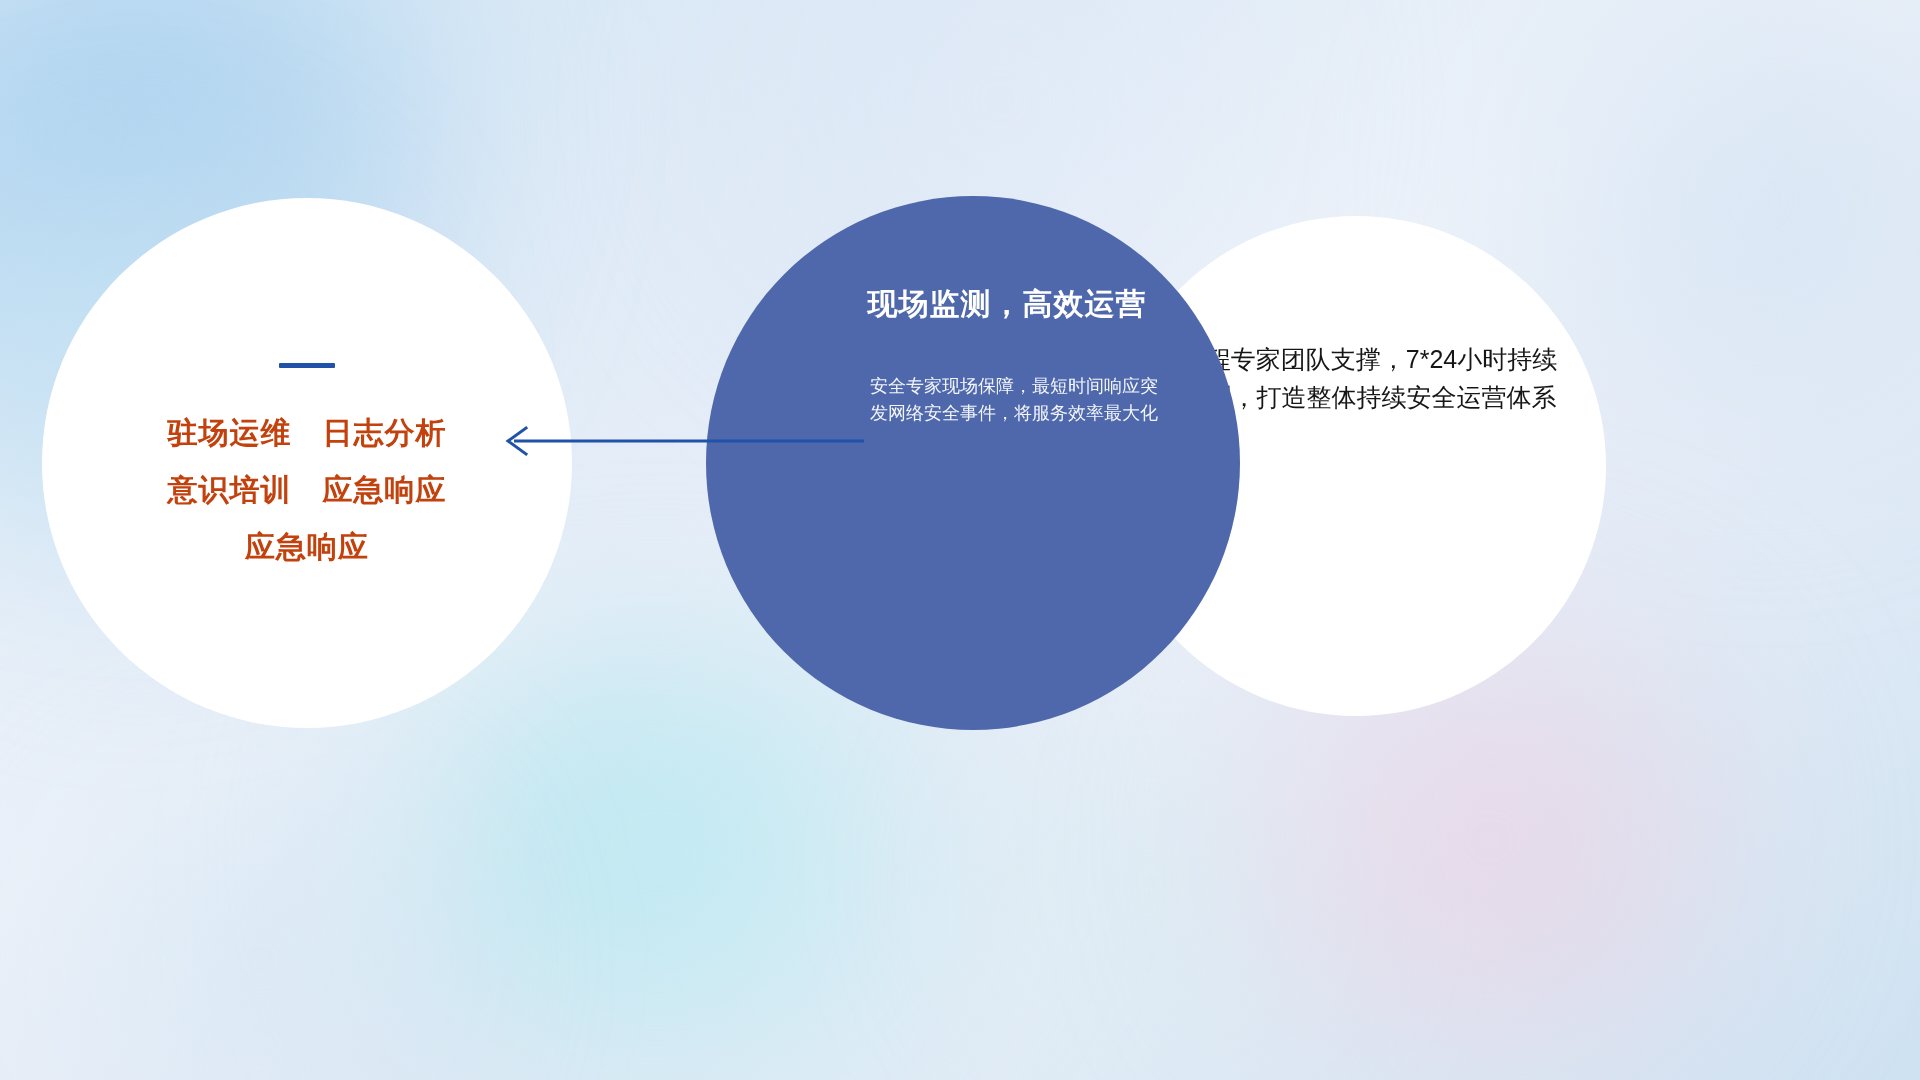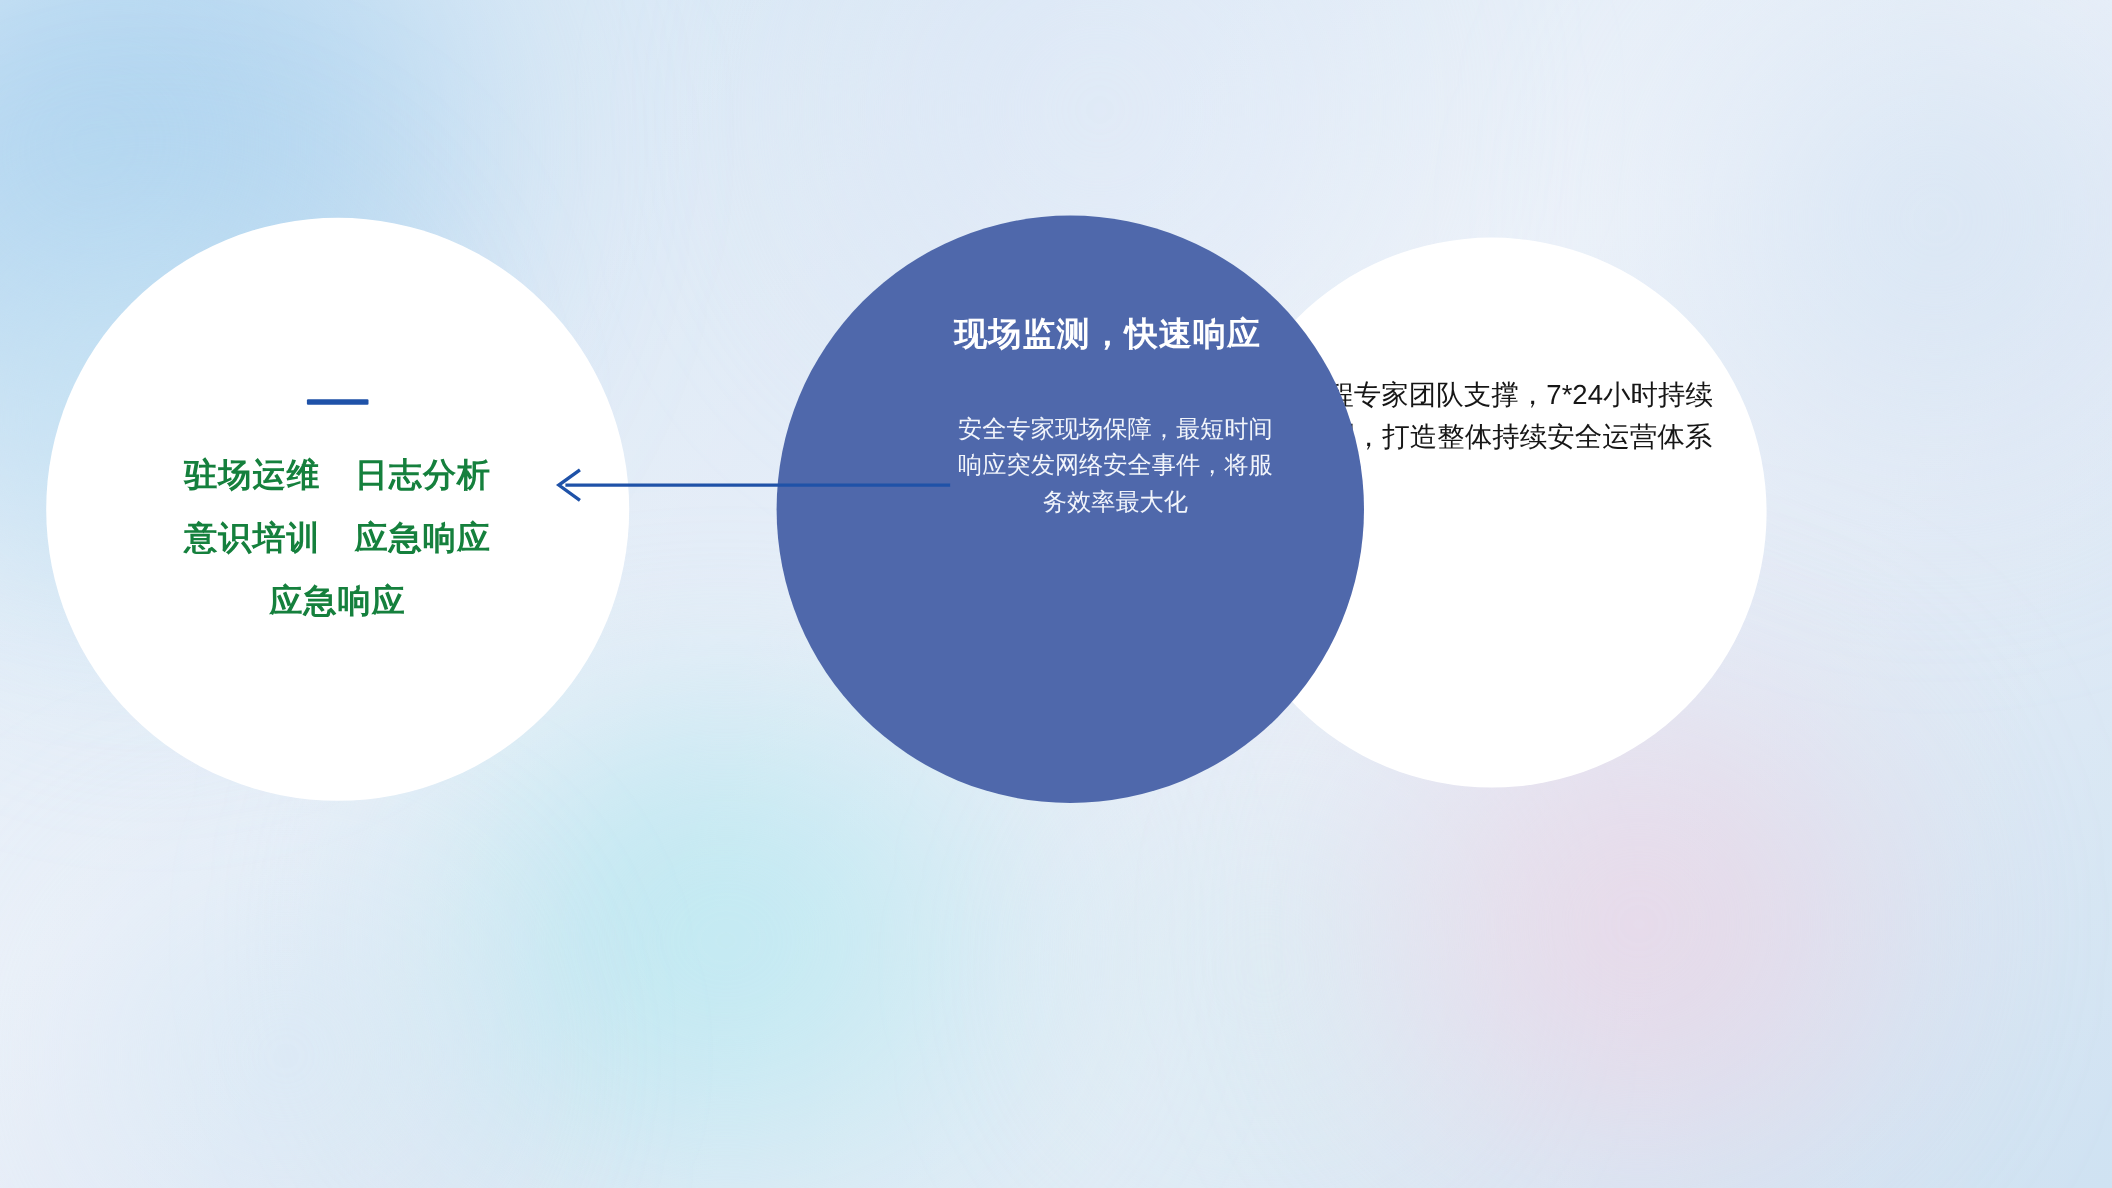--- a/index.html
+++ b/index.html
@@ -38,28 +38,28 @@
 
   .c-left{left:42px;top:198px;width:530px;height:530px;background:#ffffff;}
   .c-mid{left:706px;top:196px;width:534px;height:534px;background:#4f68ab;z-index:3;}
   .c-right{left:1106px;top:216px;width:500px;height:500px;background:#ffffff;z-index:2;}
 
   
   .left-inner{position:absolute;left:0;top:0;width:530px;height:530px;
     display:flex;flex-direction:column;align-items:center;justify-content:center;}
   .blue-dash{width:56px;height:5px;background:#1f52a8;border-radius:1px;margin-bottom:48px;}
   .left-lines{display:flex;flex-direction:column;align-items:center;gap:24px;}
-  .left-line{color:#15803d;font-size:30px;font-weight:bold;letter-spacing:1px;white-space:pre;line-height:1.1;}
+  .left-line{color:#c2410c;font-size:30px;font-weight:bold;letter-spacing:1px;white-space:pre;line-height:1.1;}
 
   
   .mid-inner{position:absolute;left:0;top:0;width:534px;height:534px;
     display:flex;flex-direction:column;align-items:center;padding-top:88px;box-sizing:border-box;}
   .mid-title{color:#ffffff;font-size:30px;font-weight:bold;letter-spacing:1px;white-space:nowrap;
     margin-left:68px;}
-  .mid-body{color:#f2f5fb;font-size:22px;line-height:1.52;text-align:center;width:300px;
+  .mid-body{color:#f2f5fb;font-size:18px;line-height:1.52;text-align:center;width:300px;
     margin-top:48px;margin-left:82px;}
 
   
   .right-inner{position:absolute;left:0;top:0;width:500px;height:500px;
     display:flex;flex-direction:column;align-items:center;padding-top:72px;box-sizing:border-box;}
   .right-title{color:#2b4fa0;font-size:30px;font-weight:bold;letter-spacing:1px;white-space:nowrap;
     margin-left:46px;}
   .right-body{color:#161616;font-size:25px;line-height:1.52;text-align:center;width:384px;
     margin-top:52px;margin-left:26px;}
 
@@ -101,18 +101,18 @@
   </div>
 
   <div class="circle c-right">
     <div class="right-inner">
       <div class="right-body">远程专家团队支撑，7*24小时持续监测，打造整体持续安全运营体系</div>
     </div>
   </div>
 
   <div class="circle c-mid">
     <div class="mid-inner">
-      <div class="mid-title">现场监测，快速响应</div>
+      <div class="mid-title">现场监测，高效运营</div>
       <div class="mid-body">安全专家现场保障，最短时间响应突发网络安全事件，将服务效率最大化</div>
     </div>
   </div>
 
 </div>
 
 </body></html>

